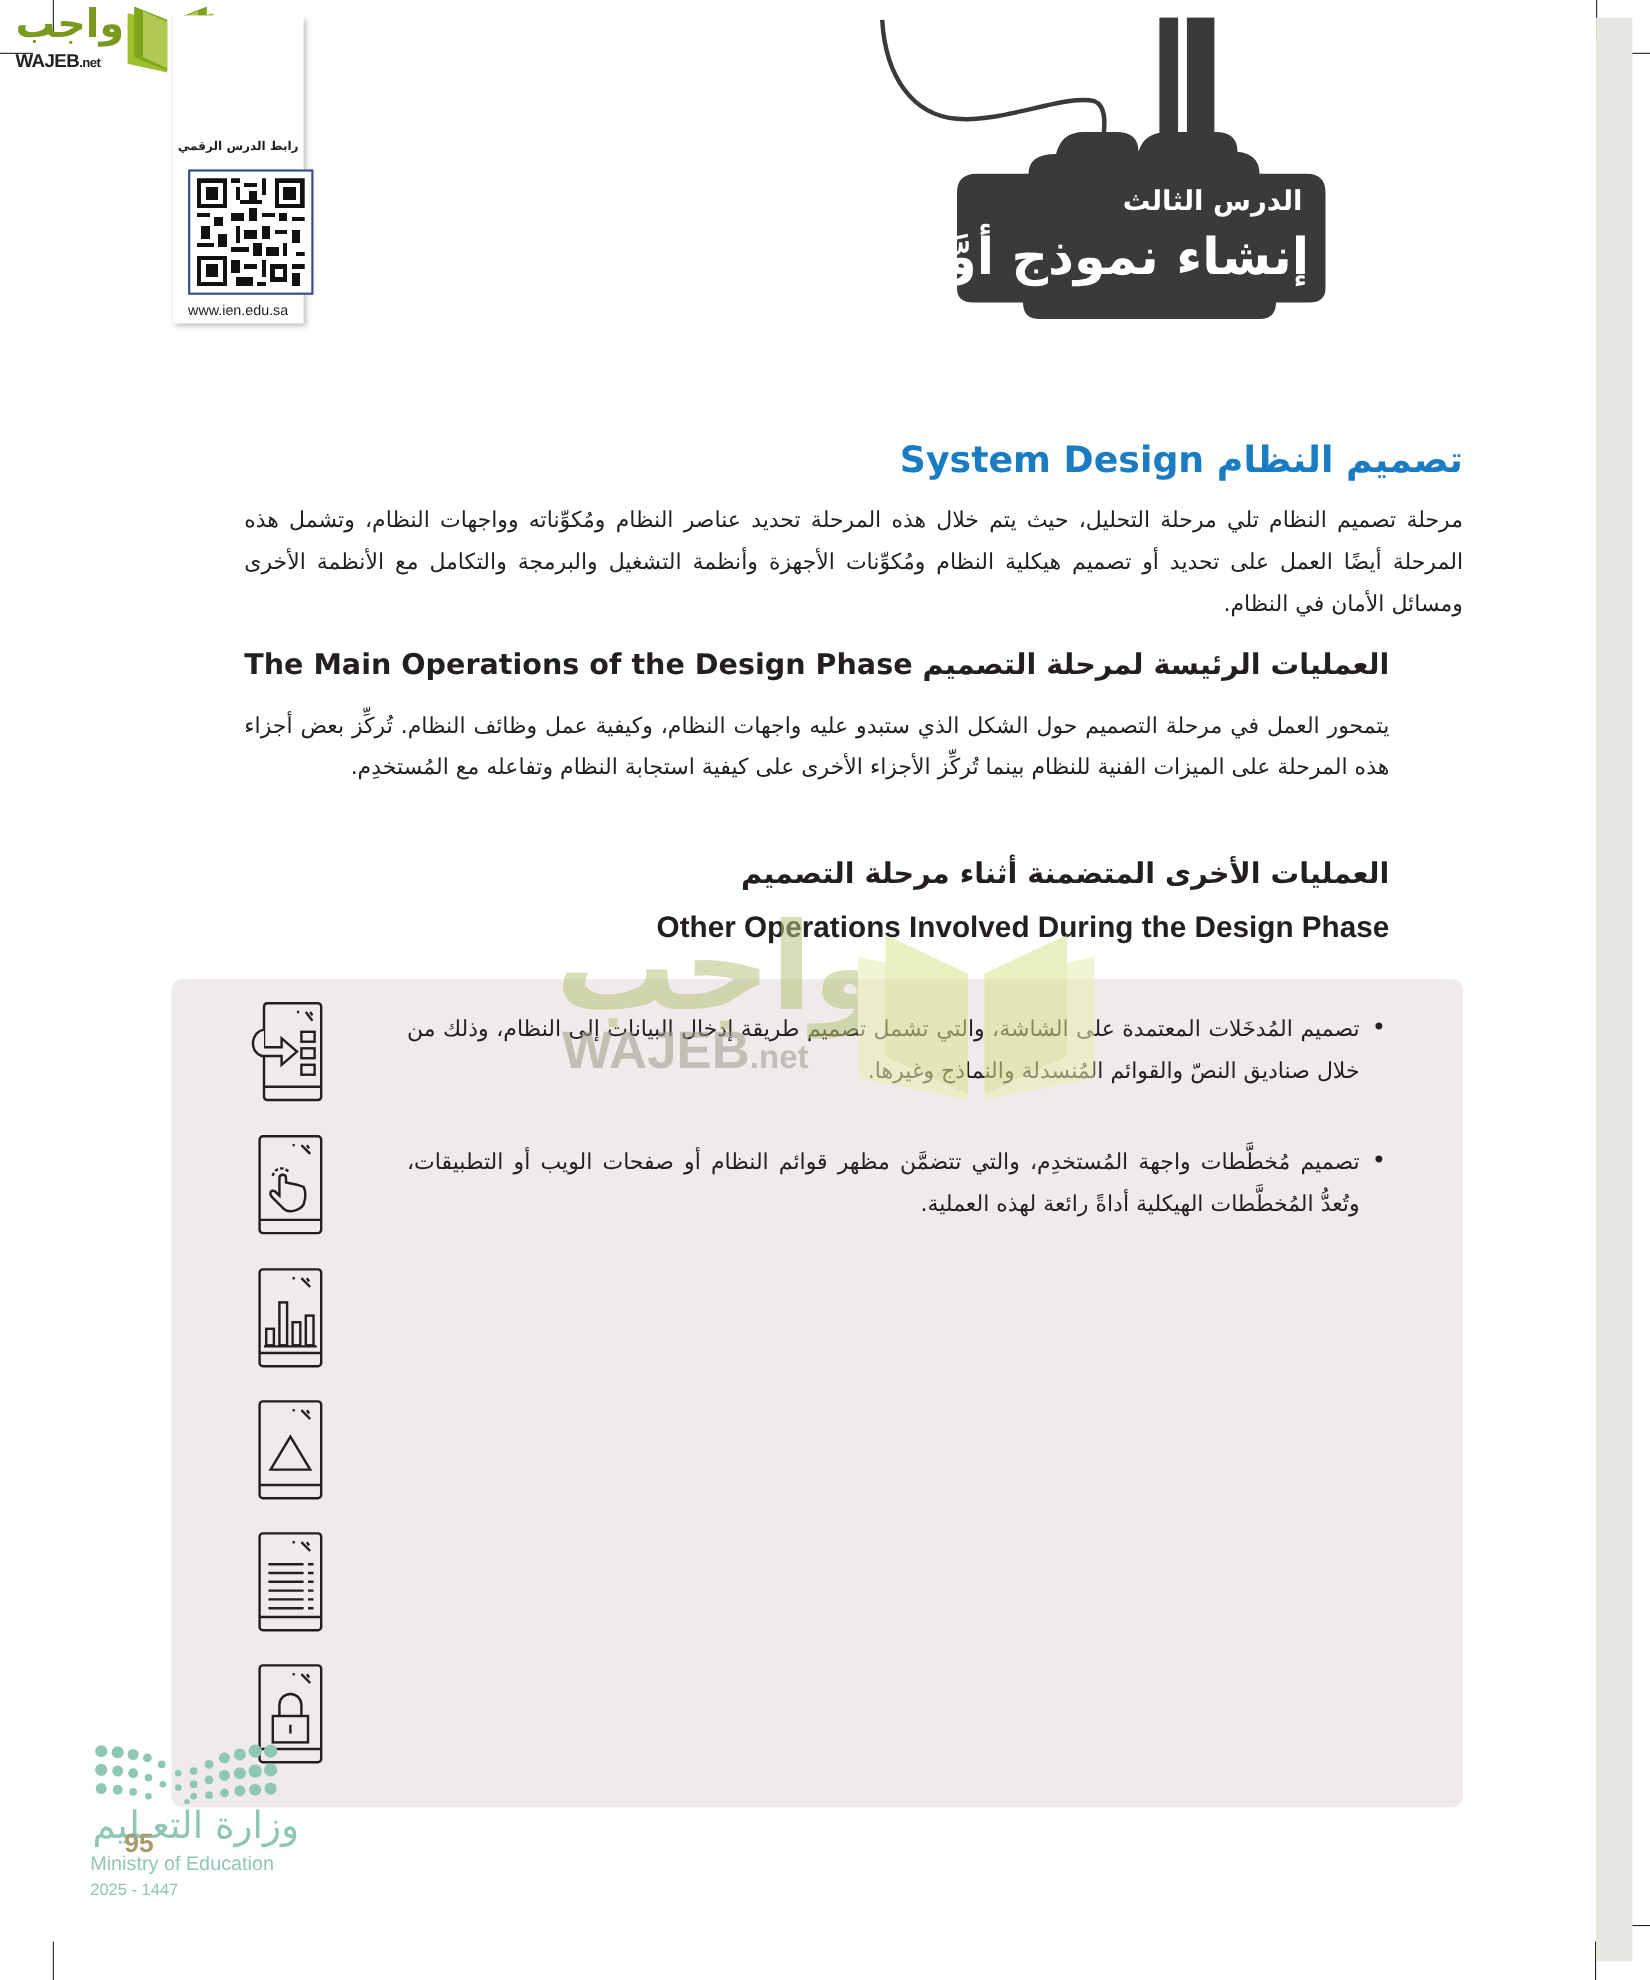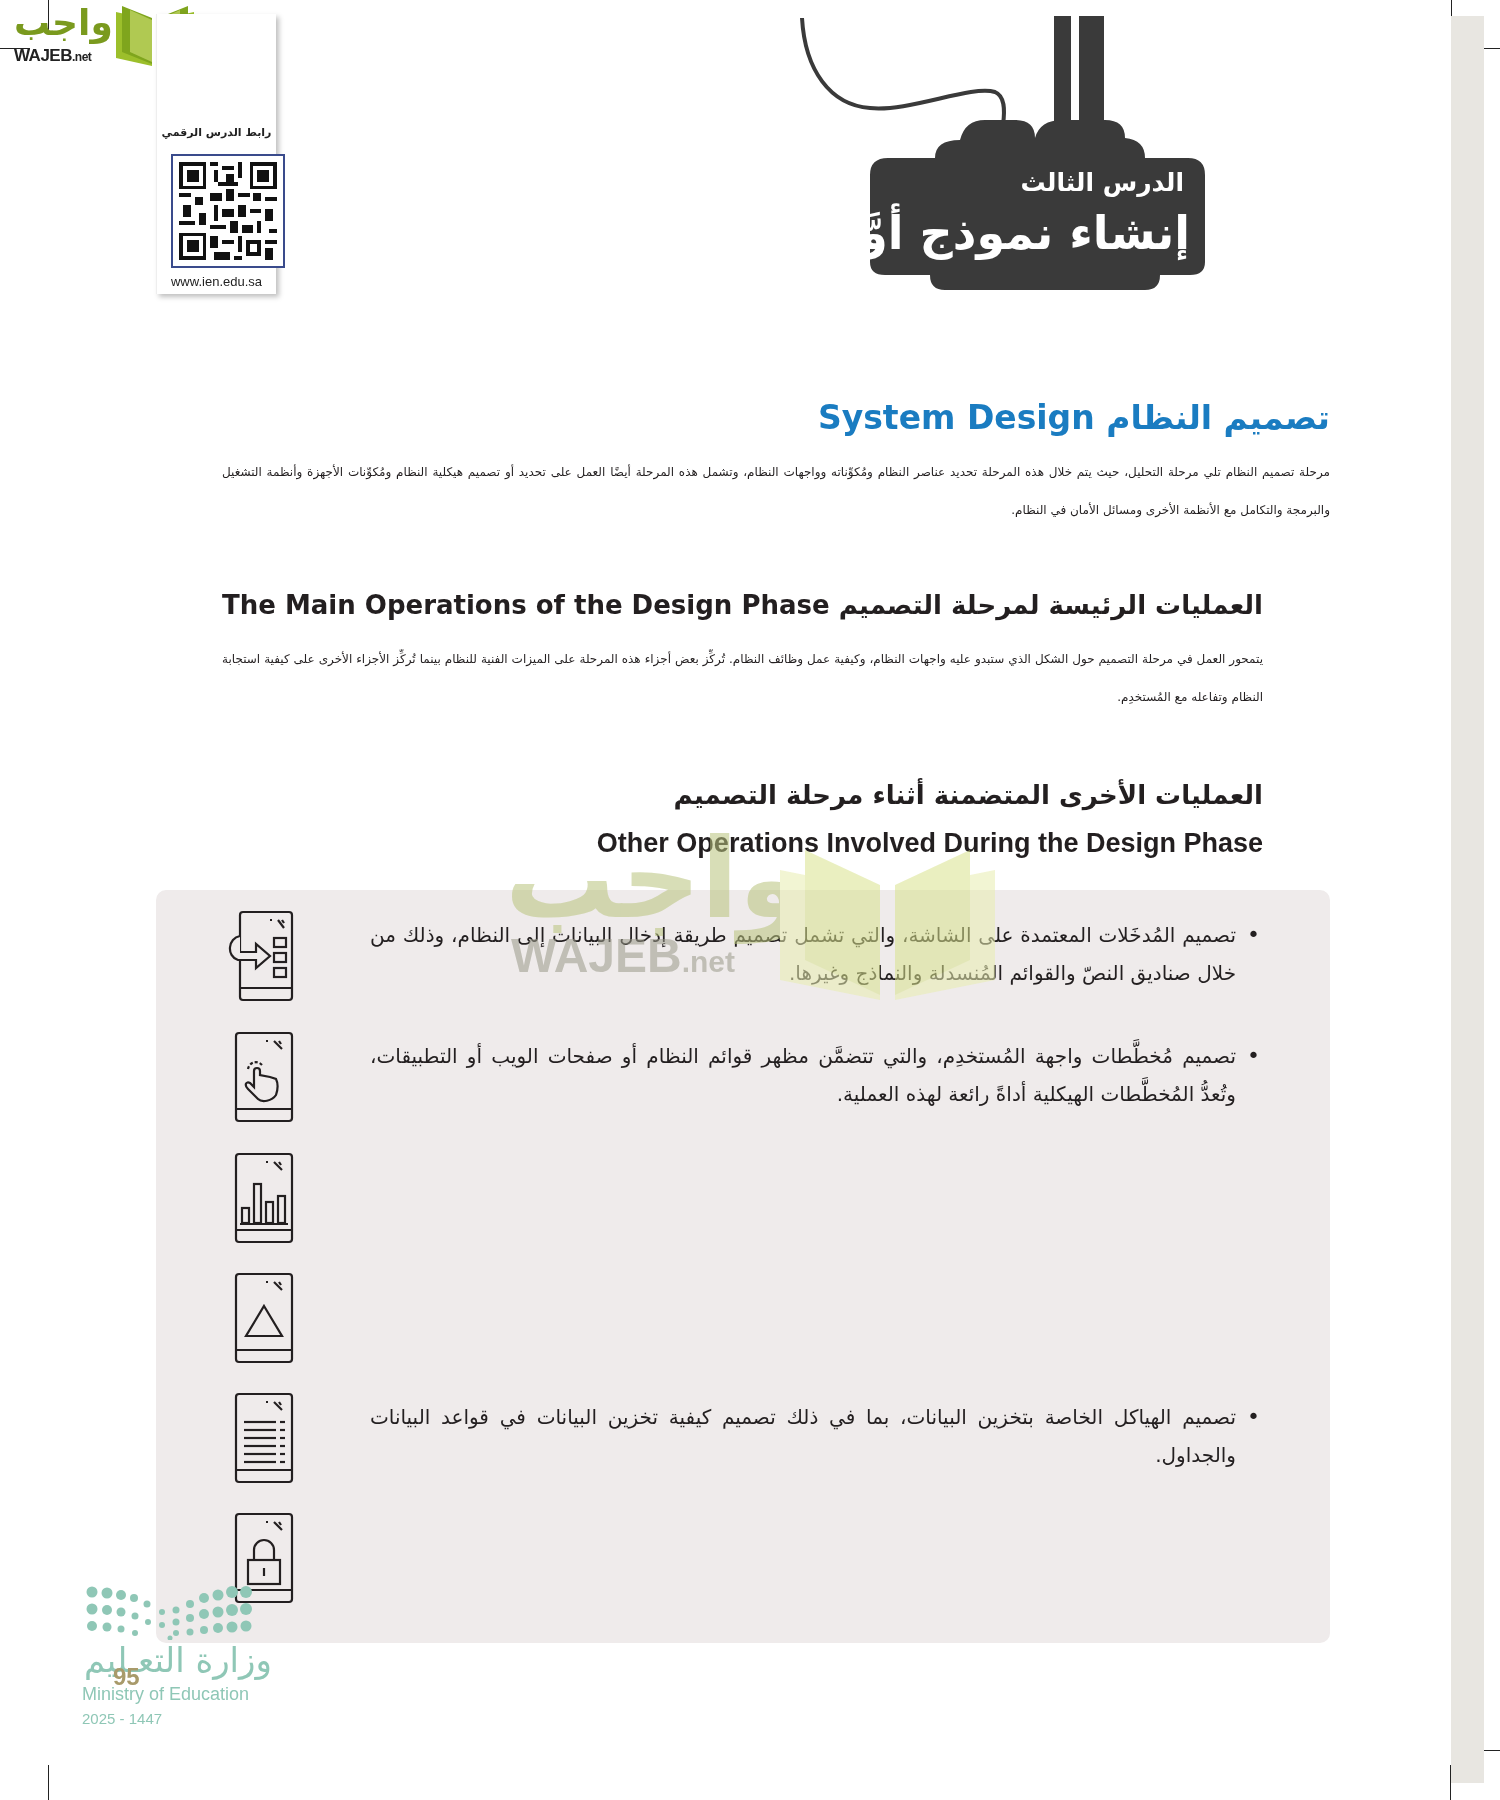--- a/index.html
+++ b/index.html
@@ -24,21 +24,21 @@
   .qr-label { position: absolute; top: 112px; left: 0; width: 100%; text-align: center; font-size: 11px; font-weight: bold; direction: rtl; color: #222; }
   .qr-box { position: absolute; left: 14px; top: 140px; width: 114px; height: 114px; border: 2px solid #3a4b8c; padding: 6px; background: #fff; }
   .qr-url { position: absolute; top: 260px; left: 0; width: 100%; text-align: center; font-size: 13px; color: #222; font-family: "Liberation Sans", sans-serif; }
 
   
   .banner { position: absolute; left: 800px; top: 0; width: 540px; height: 300px; }
   .banner-title { position: absolute; font-weight: bold; color: #fff; direction: rtl; white-space: nowrap; }
 
   
   .h-blue { position: absolute; right: 170px; top: 398px; font-size: 33px; font-weight: bold; color: #1a7cc1; direction: rtl; white-space: nowrap; }
-  .para { position: absolute; direction: rtl; text-align: justify; text-align-last: right; font-size: 12px; line-height: 38px; color: #231f20; }
+  .para { position: absolute; direction: rtl; text-align: justify; text-align-last: right; font-size: 20px; line-height: 38px; color: #231f20; }
   .h-dark { position: absolute; direction: rtl; font-size: 26px; font-weight: bold; color: #231f20; white-space: nowrap; }
   .h-en { position: absolute; direction: ltr; font-size: 27px; font-weight: bold; color: #231f20; white-space: nowrap; font-family: "Liberation Sans", sans-serif; }
 
   
   .ops-box { position: absolute; left: 156px; top: 890px; width: 1174px; height: 753px; background: #efebeb; border-radius: 10px; }
   .op-item { position: absolute; left: 0; width: 1174px; height: 100px; }
   .op-text { position: absolute; right: 70px; top: 0; width: 890px; direction: rtl; font-size: 20px; line-height: 38px; text-align: justify; text-align-last: right; color: #231f20; padding-right: 24px; }
   .op-text::before { content: "•"; position: absolute; right: 0; top: 0; font-size: 22px; }
   .op-icon { position: absolute; left: 70px; top: -8px; width: 68px; height: 96px; }
 
@@ -206,21 +206,20 @@
       <rect x="10" y="4" width="56" height="88" rx="3"></rect>
         <line x1="10" y1="80" x2="66" y2="80"></line>
       <line x1="40" y1="12" x2="42" y2="12"></line>
         <line x1="48" y1="12" x2="56" y2="20"></line>
         <line x1="53" y1="12" x2="55" y2="15"></line>
       <path d="M38 36 L 56 66 L 20 66 Z"></path>
     </svg>
   </div>
 
   <div class="op-item" style="top:508px;">
-    <div class="op-text">تصميم الهياكل الخاصة بتخزين البيانات، بما في ذلك تصميم كيفية تخزين البيانات في قواعد البيانات والجداول.</div>
     <svg class="op-icon" viewBox="0 0 68 96" fill="none" stroke="#231f20" stroke-width="2.2">
       <rect x="10" y="4" width="56" height="88" rx="3"></rect>
         <line x1="10" y1="80" x2="66" y2="80"></line>
       <line x1="40" y1="12" x2="42" y2="12"></line>
         <line x1="48" y1="12" x2="56" y2="20"></line>
         <line x1="53" y1="12" x2="55" y2="15"></line>
       <line x1="18" y1="32" x2="50" y2="32"></line>
         <line x1="54" y1="32" x2="59" y2="32"></line>
       <line x1="18" y1="40" x2="50" y2="40"></line>
         <line x1="54" y1="40" x2="59" y2="40"></line>

